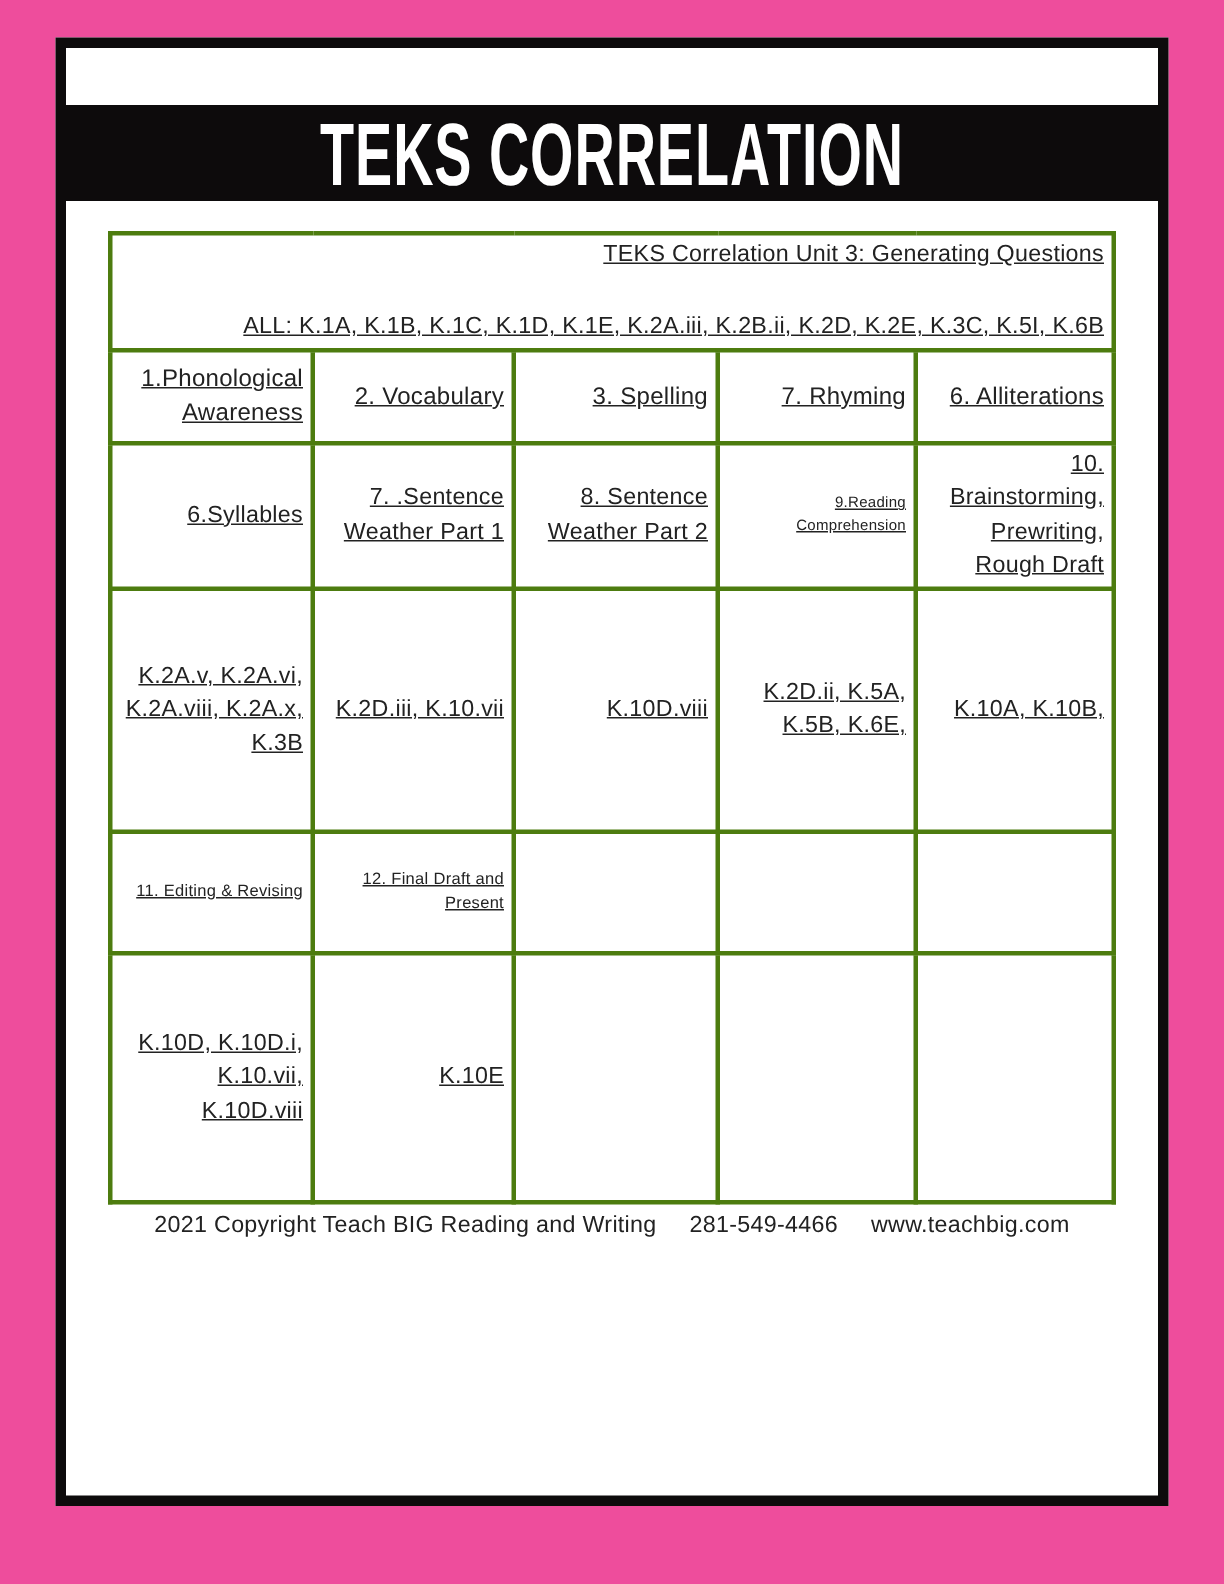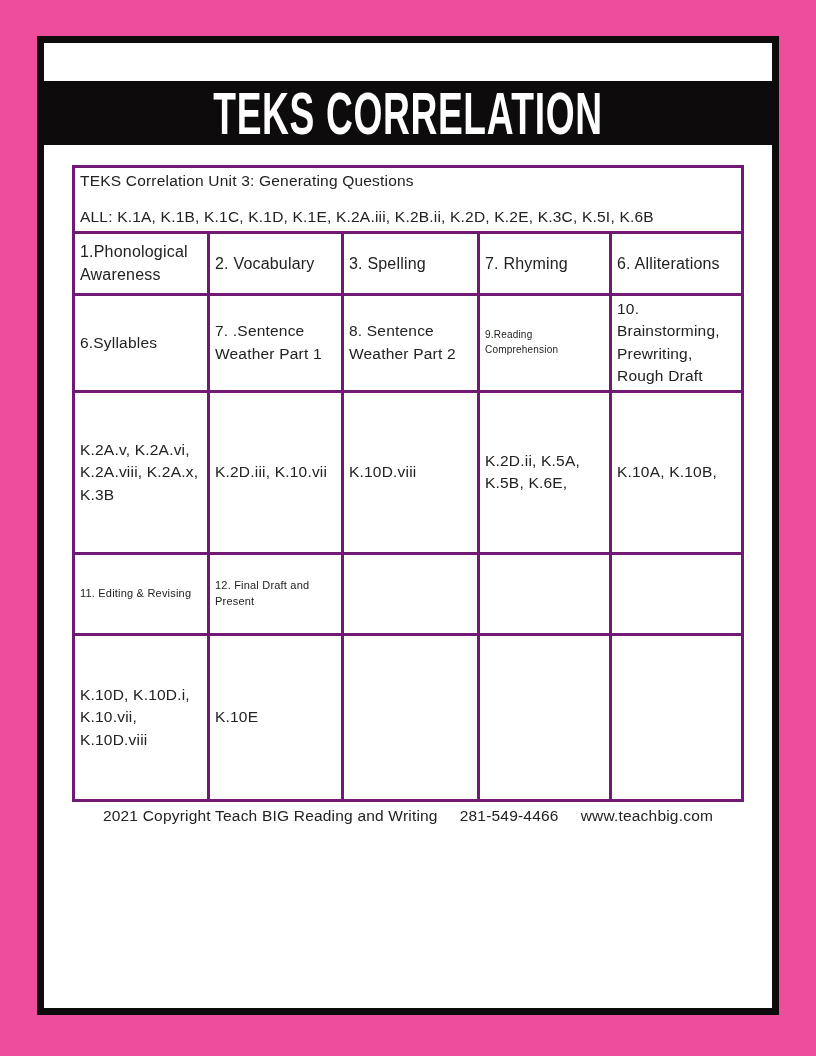--- a/index.html
+++ b/index.html
@@ -11,21 +11,21 @@
   .page {
     position: relative;
     width: 816px;
     height: 1056px;
     background: #ee4d9c;
     overflow: hidden;
   }
   .board {
     position: absolute;
     left: 37px;
-    top: 36px;
+    top: 25px;
     width: 742px;
     height: 979px;
     background: #ffffff;
     border: 7px solid #0d0b0c;
     display: flex;
     flex-direction: column;
   }
   .top-strip {
     height: 38px;
     background: #ffffff;
@@ -58,31 +58,32 @@
     align-items: center;
   }
   table.teks {
     border-collapse: collapse;
     margin-top: 20px;
     width: 669px;
     table-layout: fixed;
     color: #222222;
   }
   table.teks td {
-    border: 3px solid #701a75;
-    text-align: left;
+    border: 3px solid #4d7c0f;
+    text-align: right;
     vertical-align: middle;
     padding: 2px 5px;
     font-size: 15.5px;
     line-height: 1.45;
     letter-spacing: 0.2px;
+    text-decoration: underline;
   }
   td.title-cell { height: 62px; font-size: 15px; }
   .title-line { display: block; }
-  .title-line + .title-line { margin-top: 14px; }
+  .title-line + .title-line { margin-top: 26px; }
   tr.hdr-row-1 td { height: 62px; font-size: 16px; }
   tr.data-row-1 td { height: 163px; }
   tr.hdr-row-2 td { height: 80px; font-size: 15.5px; }
   tr.hdr-row-2 td.small-hdr { font-size: 10px; }
   tr.data-row-2 td { height: 162px; }
   tr.hdr-row-3 td { height: 81px; font-size: 11px; }
   tr.data-row-3 td { height: 166px; }
   col.c1 { width: 135px; }
   col.c2 { width: 134px; }
   col.c3 { width: 136px; }

